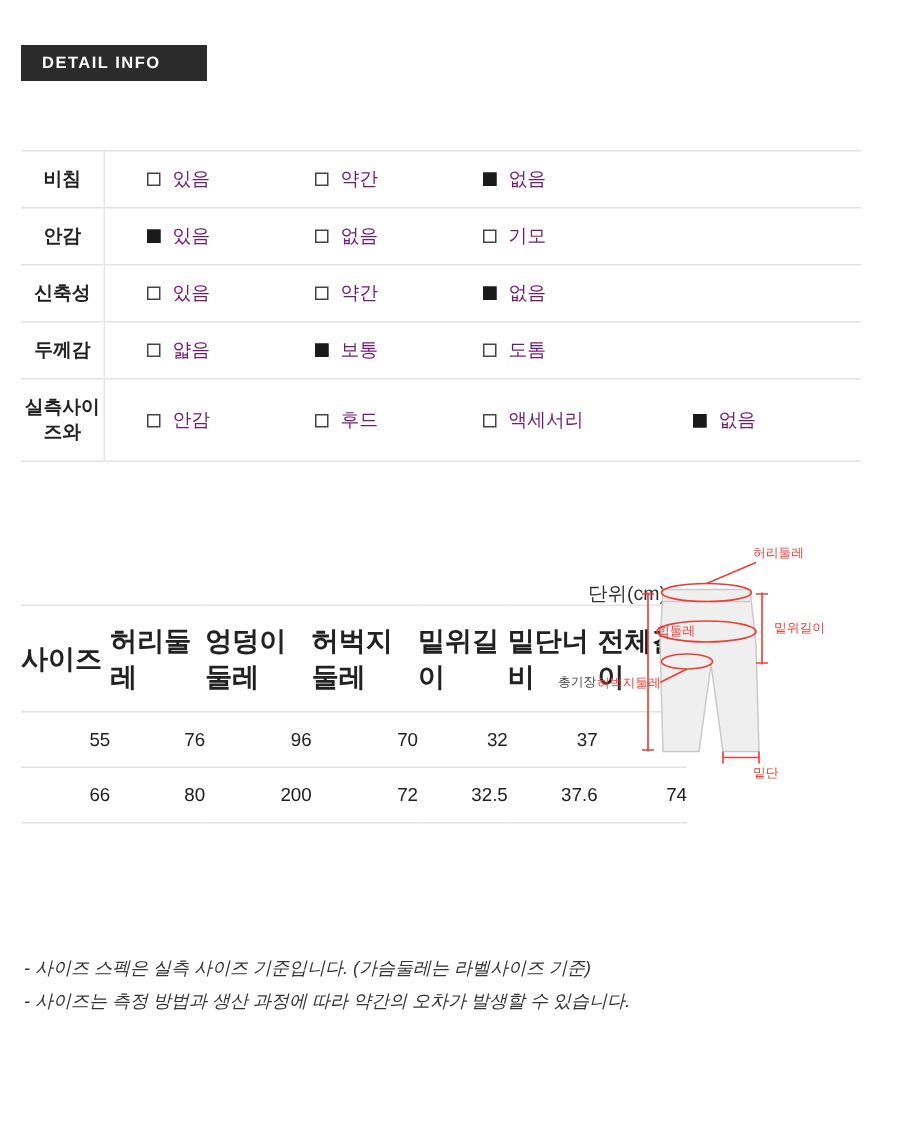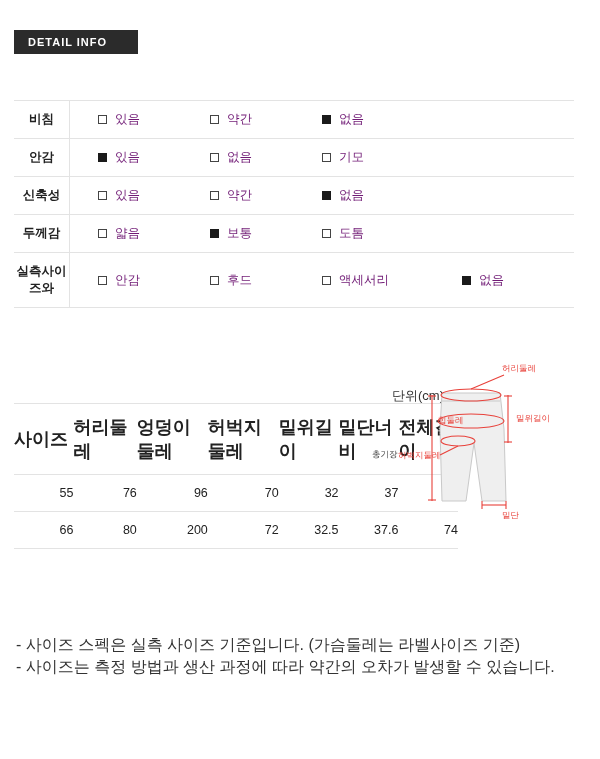--- a/index.html
+++ b/index.html
@@ -135,24 +135,25 @@
 
   
   #tip-wrap {
     position: absolute;
     left: 14px;
     top: 588px;
     width: 572px;
   }
   .tip-lines {
     margin-top: 46px;
-    font-size: 16px;
+    font-size: 12px;
     line-height: 22px;
     color: #333;
     padding-left: 2px;
+    font-style: italic;
   }
   .tip-lines div { white-space: nowrap; }
 </style>
 </head>
 <body>
 
 <div class="page">
 
   <div id="detail-info-wrap">
     <div class="section-head">DETAIL INFO</div>

